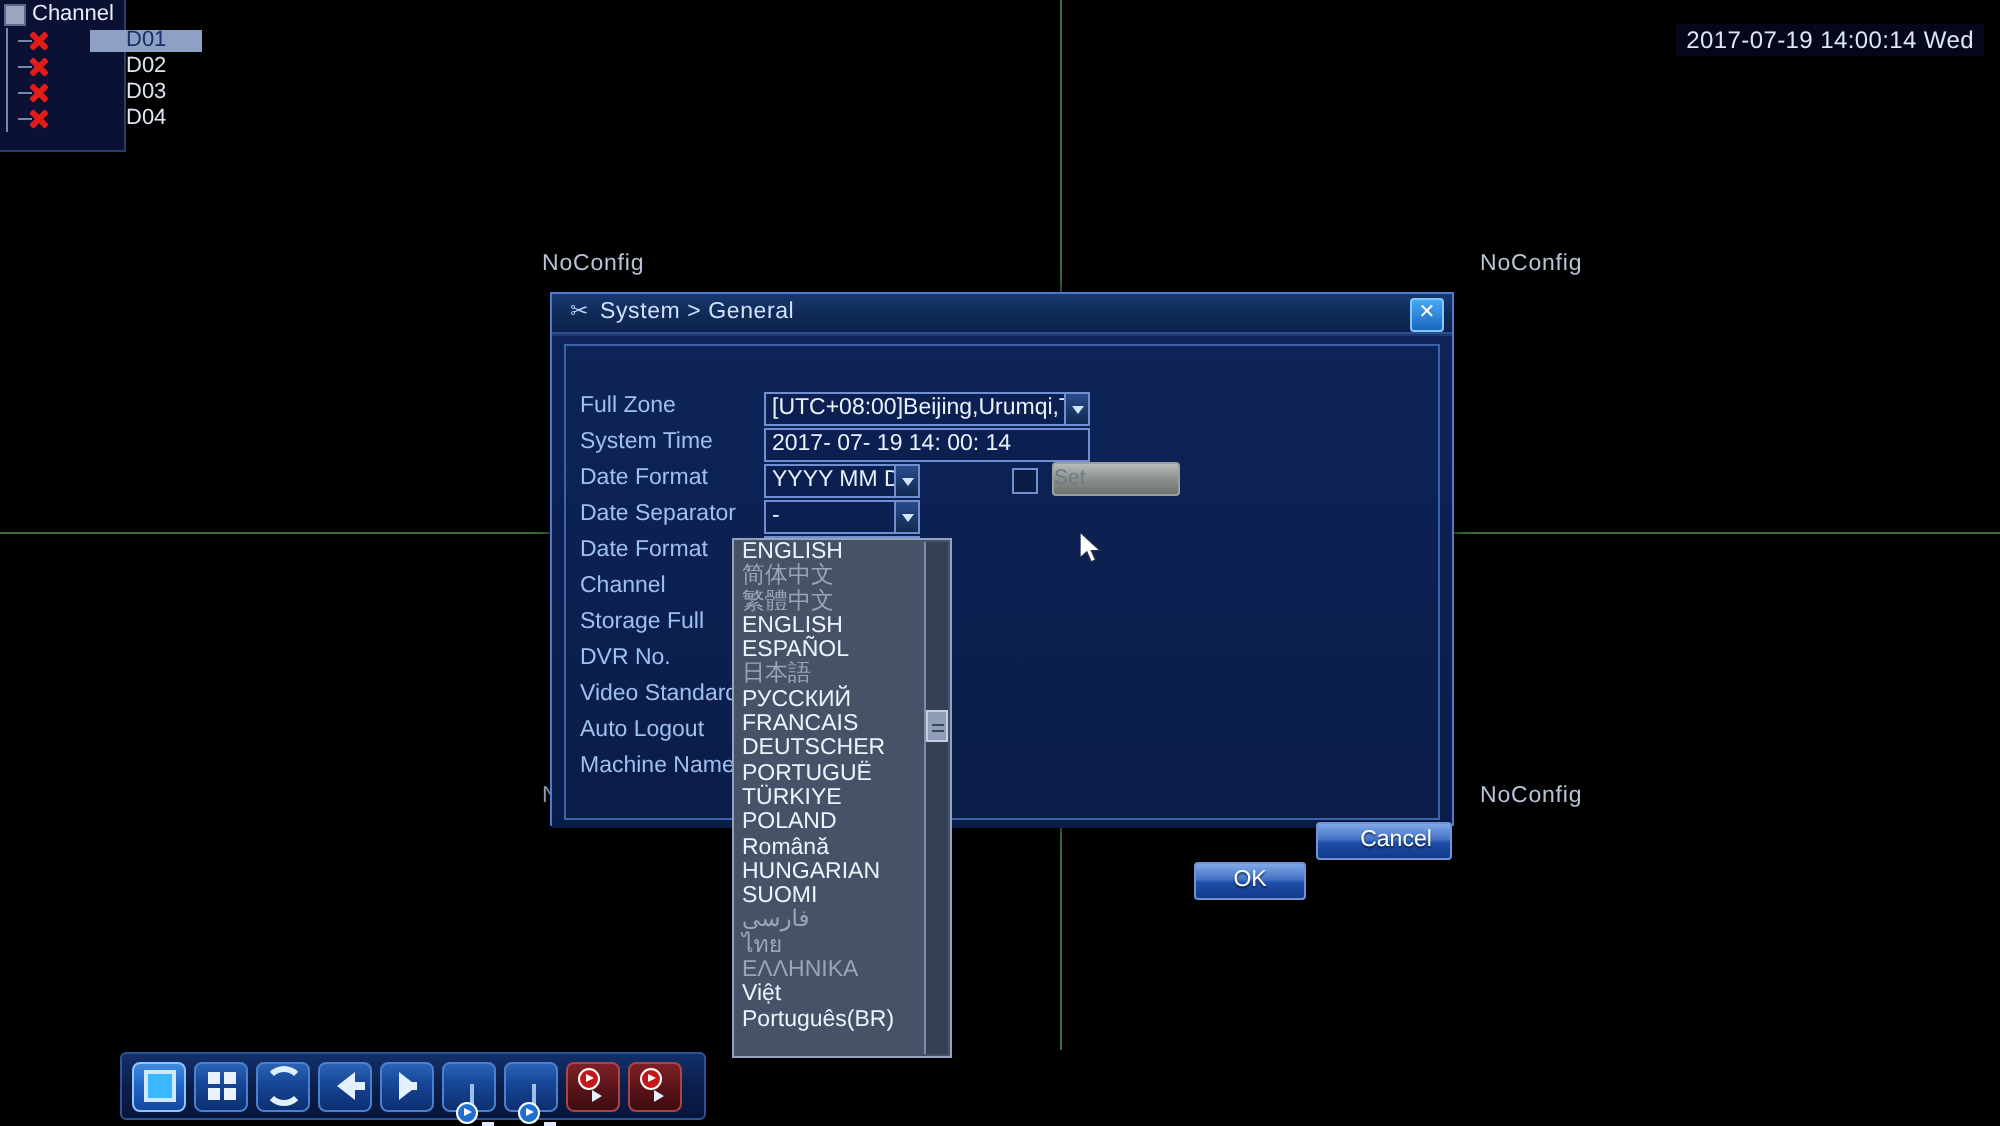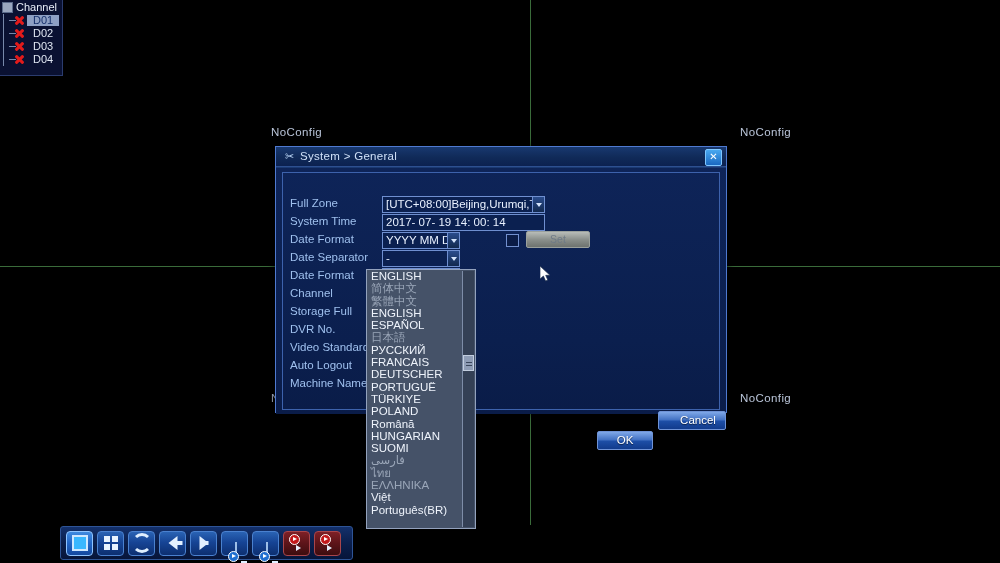--- a/index.html
+++ b/index.html
@@ -24,21 +24,21 @@
   .ch-list{position:relative;padding-left:6px;}
   .ch-row{display:flex;align-items:center;height:13px;position:relative;}
   .ch-tree{position:absolute;left:3px;top:0;width:8px;height:13px;
            border-left:1px solid #7788aa;}
   .ch-row .tick{position:absolute;left:3px;top:6px;width:7px;height:1px;background:#7788aa;}
   .xmark{position:relative;width:11px;height:11px;margin-left:8px;flex:none;}
   .xmark:before,.xmark:after{content:"";position:absolute;left:0;top:4px;width:11px;height:3px;
       background:#e21b1b;border-radius:1px;}
   .xmark:before{transform:rotate(45deg);}
   .xmark:after{transform:rotate(-45deg);}
-  .ch-name{color:#dfe6f2;font-size:11px;line-height:11px;margin-left:2px;padding:0 6px;}
+  .ch-name{color:#dfe6f2;font-size:11px;line-height:11px;margin-left:20px;padding:0 18px;}
   .ch-row.selected .ch-name{background:#8ea0c4;color:#16306b;}
 
   
   #clock{position:absolute;right:8px;top:12px;color:#dfe7f5;font-size:12px;
          background:rgba(4,10,34,.75);padding:1px 5px;letter-spacing:.2px;}
 
   
   #dialog{position:absolute;left:275px;top:146px;width:450px;height:265px;
       background:#0d2357;border:1px solid #4f7ad0;box-shadow:0 0 8px rgba(0,0,0,.8);}
   #title-bar{position:relative;height:19px;
@@ -71,21 +71,21 @@
      box-sizing:border-box;cursor:pointer;}
   .arrow:after{content:"";position:absolute;left:3px;top:6px;
      border-left:3px solid transparent;border-right:3px solid transparent;
      border-top:4px solid #d5e4fb;}
 
   #dst-check{position:absolute;left:216px;top:2px;width:11px;height:11px;
      background:#0b1c46;border:1px solid #7290cf;cursor:pointer;}
   #dst-btn{position:absolute;left:236px;top:-1px;width:62px;height:15px;
      background:linear-gradient(180deg,#b8bcb8,#8b908c 50%,#6e736f);
      border:1px solid #9aa09c;border-radius:2px;color:#6e7a86;font-size:10.5px;
-     text-align:center;line-height:14px;cursor:default;}
+     text-align:left;line-height:14px;cursor:default;}
 
   
   #lang-list{position:absolute;left:366px;top:269px;width:110px;height:260px;
      background:#455268;border:1px solid #93a2bd;box-sizing:border-box;z-index:40;}
   .opt{position:relative;height:12.3px;color:#eef3fb;font-size:11.5px;
      padding-left:4px;line-height:12.3px;white-space:nowrap;cursor:pointer;}
   .opt.dim{color:#9aa6b8;}
   #list-scroll{position:absolute;right:1px;top:1px;width:11px;bottom:1px;
      background:#344055;border-left:1px solid #7e8da8;}
   #list-thumb{position:absolute;left:0;top:84px;width:11px;height:16px;
@@ -183,20 +183,21 @@
         <span class="ch-name">D03</span>
       </div>
       <div class="ch-row">
         <span class="tick"></span>
         <span class="xmark"></span>
         <span class="ch-name">D04</span>
       </div>
     </div>
   </div>
 
+  <div id="clock">2017-07-19 14:00:14 Wed</div>
 
   <div id="dialog">
     <div id="title-bar">
       <span id="title-icon">✂</span>
       <span id="title-text">System &gt; General</span>
       <div id="close-btn">✕</div>
     </div>
 
     <div id="dialog-body">
       <div class="dlg-inner"></div>

